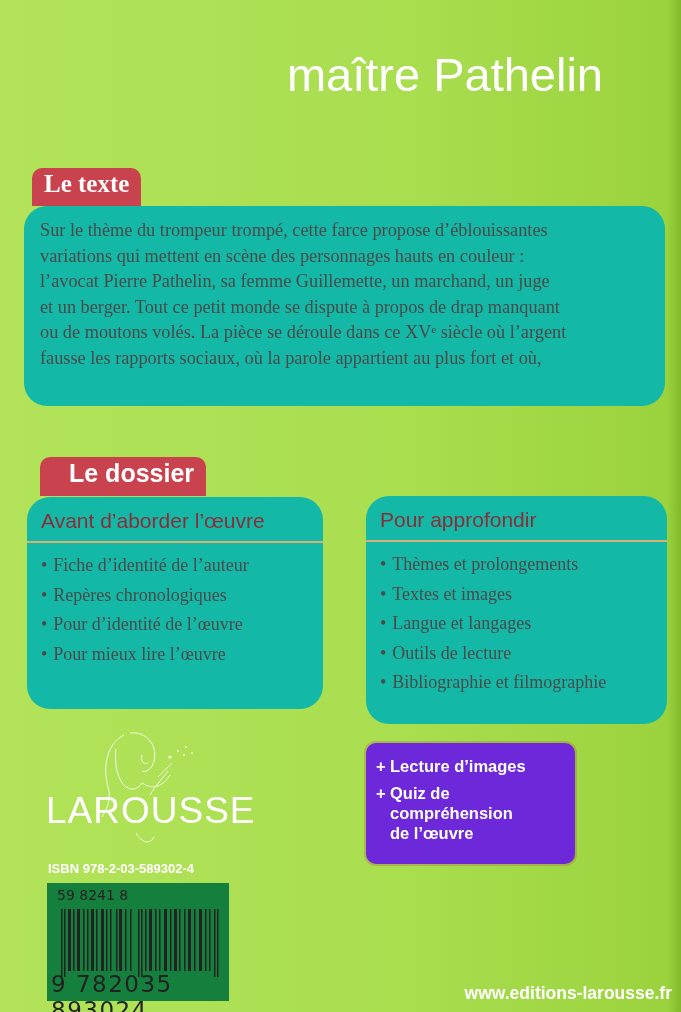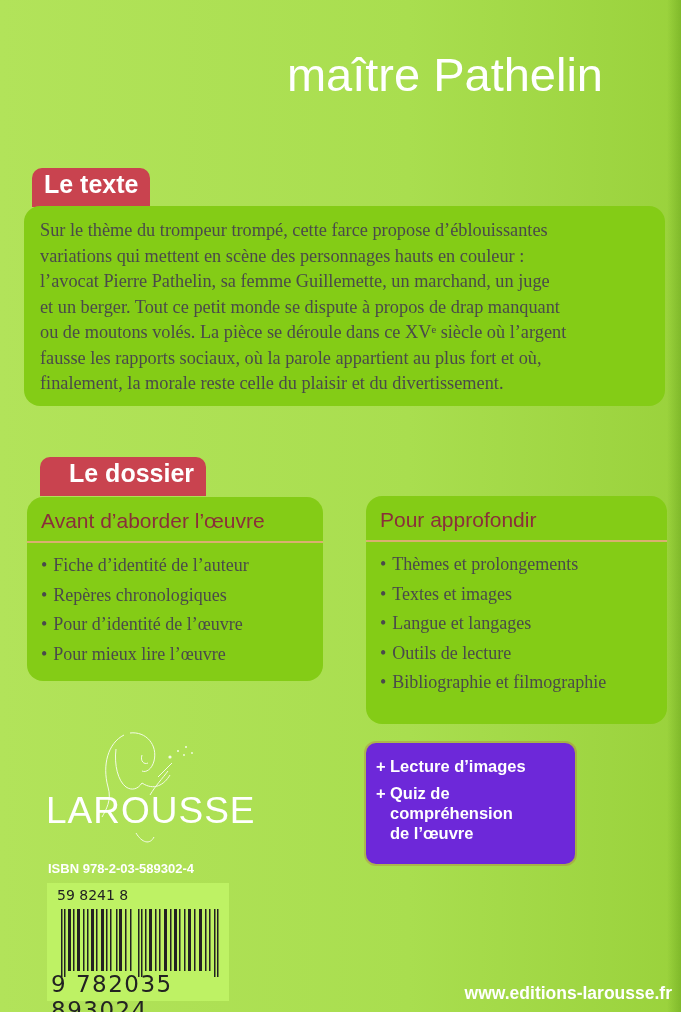--- a/index.html
+++ b/index.html
@@ -12,21 +12,21 @@
     background: linear-gradient(90deg, rgba(0,0,0,0) 0%, rgba(80,140,10,0.35) 100%); }
 
   .title { position:absolute; right:78px; top:50px; color:#fff; text-align:right;
     font-family:"Liberation Sans", sans-serif; line-height:1.05; }
   .title .l1 { font-size:38px; }
   .title .l1 .big { font-size:46px; }
   .title .l2 { font-size:47px; margin-top:0px; }
 
   .tab { position:absolute; background:#c9434f; color:#fff; font-weight:bold;
     border-radius:10px 10px 0 0; padding:2px 12px 8px 12px; font-size:25px; }
-  .panel { position:absolute; background:#84cc16; border-radius:16px; }
+  .panel { position:absolute; background:#14b8a6; border-radius:23px; }
 
   .texte-body { font-family:"Liberation Serif", serif; font-size:18.3px; color:#4a4a4a;
     line-height:25.5px; text-align:justify; text-align-last:left; padding:12px 15px 0 16px; }
 
   .box-head { font-family:"Liberation Sans", sans-serif; color:#8a2f3a; font-size:21px;
     padding:12px 0 0 14px; height:32px; }
   .box-rule { height:2px; background:#d9b070; margin:0; }
   .box-list { list-style:none; margin:0; padding:8px 0 0 14px;
     font-family:"Liberation Serif", serif; font-size:18px; color:#4a4a4a; }
   .box-list li { height:29.5px; line-height:29.5px; }
@@ -36,54 +36,53 @@
     background:#6d28d9; border-radius:10px; color:#fff; font-weight:bold; font-size:16.5px;
     box-shadow: 0 0 0 2px rgba(180,60,70,0.25); }
   .extras .row { position:absolute; left:10px; line-height:19px; }
   .extras .plus { display:inline-block; width:14px; }
 
   .logo { position:absolute; left:46px; top:725px; width:195px; height:130px; }
   .logo-word { position:absolute; left:46px; top:790px; color:#fff; font-size:37px; letter-spacing:1px;
     font-family:"Liberation Sans", sans-serif; }
   .isbn { position:absolute; left:48px; top:861px; color:#fff; font-weight:bold; font-size:13px; }
 
-  .barcode { position:absolute; left:47px; top:883px; width:182px; height:118px; background:#bef264; }
+  .barcode { position:absolute; left:47px; top:883px; width:182px; height:118px; background:#15803d; }
   .barcode .top-num { position:absolute; left:10px; top:4px; font-size:14px; color:#222;
     font-family:"DejaVu Sans", sans-serif; }
   .barcode svg { position:absolute; left:14px; top:26px; }
   .barcode .bottom-num { position:absolute; left:4px; top:88px; font-size:23px; color:#222;
     font-family:"DejaVu Sans", sans-serif; letter-spacing:1.5px; }
 
   .url { position:absolute; right:9px; top:983px; color:#fff; font-weight:bold; font-size:17.5px; }
 </style>
 </head>
 <body>
 
 <div class="spine-shade"></div>
 
 <div class="title">
   <div class="l2">maître Pathelin</div>
 </div>
 
-<div class="tab" style="left:32px; top:168px;">Le texte</div>
+<div class="tab" style="left:32px; top:168px;font-family:Liberation Serif, serif;">Le texte</div>
 <div class="panel" style="left:24px; top:206px; width:641px; height:200px;">
   <div class="texte-body">
     <div>Sur le thème du trompeur trompé, cette farce propose d’éblouissantes</div>
     <div>variations qui mettent en scène des personnages hauts en couleur :</div>
     <div>l’avocat Pierre Pathelin, sa femme Guillemette, un marchand, un juge</div>
     <div>et un berger. Tout ce petit monde se dispute à propos de drap manquant</div>
     <div>ou de moutons volés. La pièce se déroule dans ce XVᵉ siècle où l’argent</div>
     <div>fausse les rapports sociaux, où la parole appartient au plus fort et où,</div>
-    <div>finalement, la morale reste celle du plaisir et du divertissement.</div>
   </div>
 </div>
 
 <div class="tab" style="left:40px; top:457px;padding-left:29px;">Le dossier</div>
 
-<div class="panel" style="left:27px; top:497px; width:296px; height:184px;">
+<div class="panel" style="left:27px; top:497px; width:296px; height:212px;">
   <div class="box-head">Avant d’aborder l’œuvre</div>
   <div class="box-rule"></div>
   <ul class="box-list">
     <li>Fiche d’identité de l’auteur</li>
     <li>Repères chronologiques</li>
     <li>Pour d’identité de l’œuvre</li>
     <li>Pour mieux lire l’œuvre</li>
   </ul>
 </div>
 

